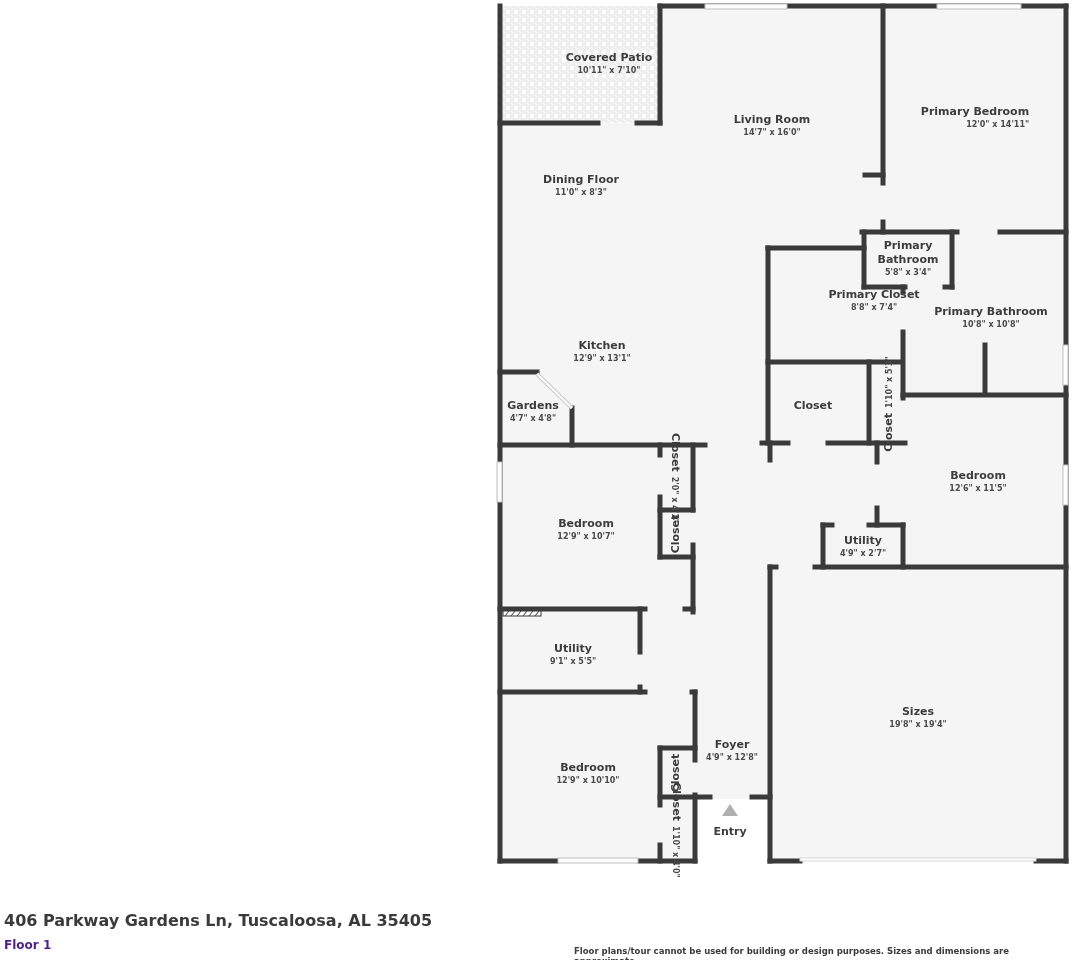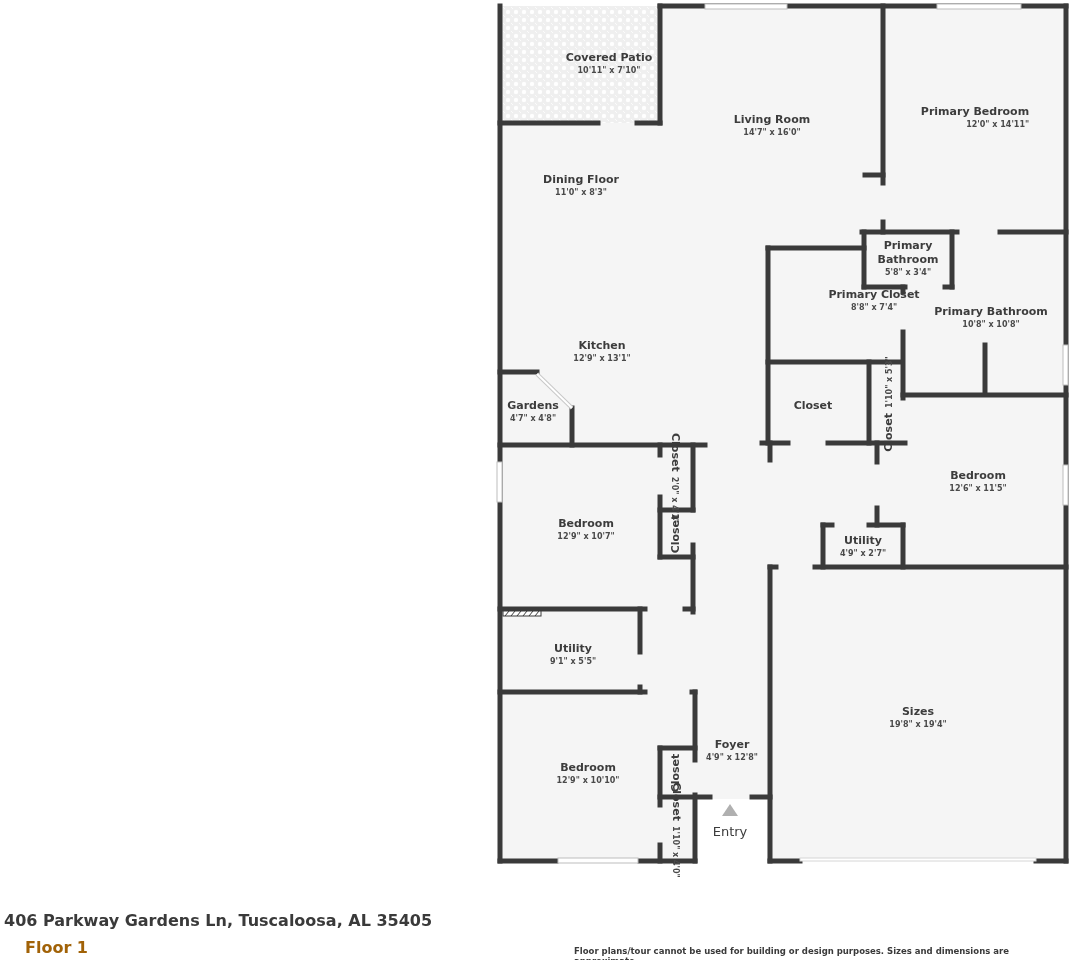--- a/index.html
+++ b/index.html
@@ -5,23 +5,23 @@
   html, body { margin:0; padding:0; background:#ffffff; }
   body { width:1075px; height:960px; position:relative; overflow:hidden;
          font-family:"DejaVu Sans", sans-serif; color:#3a3a3a; }
   #plan { position:absolute; left:0; top:0; }
   .room-label { position:absolute; text-align:center; transform:translate(-50%,-50%); white-space:nowrap; }
   .room-name { font-size:11px; font-weight:bold; color:#3c3c3c; display:block; line-height:14px; }
   .room-dim { font-size:8px; font-weight:bold; color:#4a4a4a; display:block; line-height:11px; }
   .rot { transform:translate(-50%,-50%) rotate(90deg); }
   .rot .room-name, .rot .room-dim { display:inline; }
   .address { position:absolute; left:4px; top:911px; font-size:16px; font-weight:bold; color:#3a3a3a; }
-  .floor { position:absolute; left:4px; top:938px; font-size:16px; font-weight:bold; color:#a16207;margin-left:21px; }
+  .floor { position:absolute; left:4px; top:938px; font-size:12px; font-weight:bold; color:#4c1d95; }
   .disclaimer { position:absolute; left:534px; top:946px; font-size:8.5px; font-weight:bold; color:#3a3a3a;padding-left:40px; }
-  .entry-label { position:absolute; left:730px; top:831px; transform:translate(-50%,-50%); font-size:13px; font-weight:normal; color:#3c3c3c; }
+  .entry-label { position:absolute; left:730px; top:831px; transform:translate(-50%,-50%); font-size:11px; font-weight:bold; color:#3c3c3c; }
 </style>
 </head>
 <body>
 
 <svg id="plan" width="1075" height="960" viewBox="0 0 1075 960" xmlns="http://www.w3.org/2000/svg">
   <defs>
     <pattern id="patio" width="8" height="8" patternUnits="userSpaceOnUse">
       <rect width="8" height="8" fill="#efefef"></rect>
       <circle cx="4" cy="4" r="2.2" fill="#ffffff"></circle>
       <circle cx="0" cy="0" r="1" fill="#ffffff"></circle>

